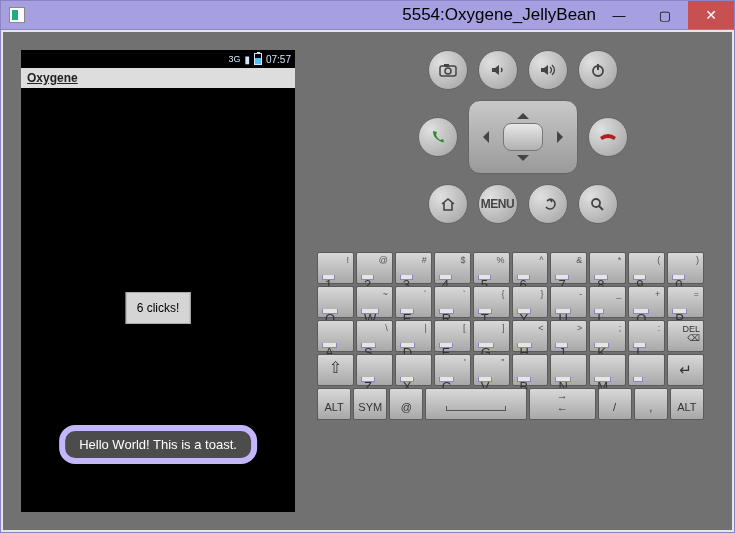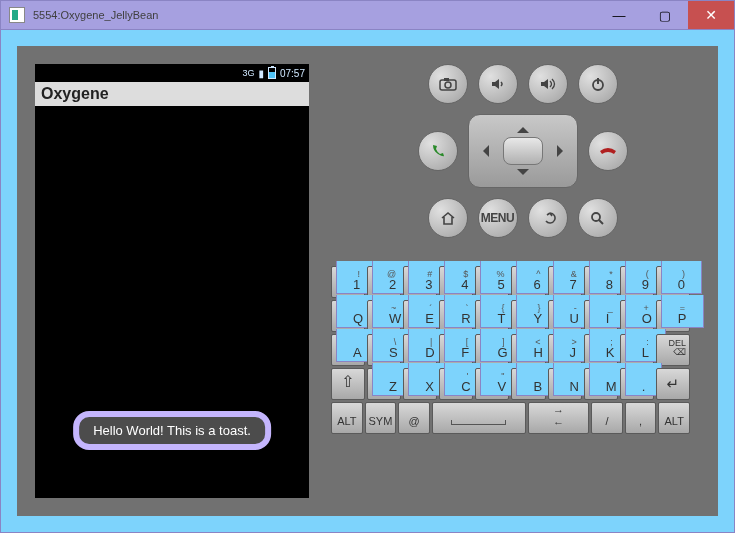--- a/index.html
+++ b/index.html
@@ -2,40 +2,40 @@
 <html><head>
 <meta charset="utf-8">
 <style>
   * { box-sizing: border-box; margin: 0; padding: 0; }
   body { font-family: "Segoe UI", Tahoma, sans-serif; background: #fff; width: 735px; height: 533px; overflow: hidden; }
   
   
   .titlebar { background: #a6a0e0; height: 30px; display: flex; align-items: center; position: relative; border: 1px solid #8a84c4; }
   .titlebar-icon { width: 16px; height: 16px; margin: 0 8px; background: #fff; border: 1px solid #888; position: relative; }
   .titlebar-icon::after { content: ""; position: absolute; left: 2px; top: 2px; width: 6px; height: 10px; background: #2a8; }
-  .titlebar-title { flex: 1; text-align: left; font-size: 11px; color: #404040; }
+  .titlebar-title { flex: 1; text-align: right; font-size: 17px; color: #000000; }
   .winbtns { display: flex; height: 100%; }
   .winbtn { width: 46px; height: 100%; display: flex; align-items: center; justify-content: center; font-size: 13px; }
   .winbtn.min { color: #000; }
   .winbtn.max { color: #000; }
   .winbtn.close { background: #c75050; color: #fff; font-size: 14px; }
 
   
-  .main { display: flex; height: calc(100% - 30px); background: #7dd3fc; border: 1px solid #8a84c4; border-top: none; padding: 16px; }
+  .main { display: flex; height: calc(100% - 30px); background: #e5e5e5; border: 1px solid #8a84c4; border-top: none; padding: 2px; }
   .left { width: 310px; background: #717171; padding: 18px; display: flex; }
   .right { flex: 1; background: #717171; display: flex; flex-direction: column; align-items: center; padding-top: 18px; }
 
   
   .phone { background: #000; width: 100%; height: 100%; display: flex; flex-direction: column; position: relative; }
   .statusbar { height: 18px; background: #000; display: flex; justify-content: flex-end; align-items: center; padding: 0 4px; gap: 4px; color: #d0e8ff; font-size: 10px; }
   .statusbar .sig { font-size: 9px; }
   .statusbar .batt { width: 8px; height: 12px; border: 1px solid #d0e8ff; position: relative; }
   .statusbar .batt::before { content:""; position: absolute; top:-2px; left:2px; width:3px; height:2px; background:#d0e8ff; }
   .statusbar .batt::after { content:""; position: absolute; bottom:0; left:0; right:0; height:60%; background:#4fc3f7; }
-  .appbar { background: #ddd; color: #222; font-size: 16px; padding: 3px 6px; font-weight: bold; }
+  .appbar { background: #ddd; color: #222; font-size: 12px; padding: 3px 6px; font-weight: bold; text-decoration: underline; }
   .screen-body { flex:1; position: relative; }
   .click-btn { position: absolute; left: 50%; top: 52%; transform: translate(-50%,-50%); background: #d5d5d5; color: #000; font-size: 12px; padding: 8px 10px; border: 1px solid #aaa; }
   .toast { position: absolute; bottom: 48px; left: 50%; transform: translateX(-50%); background: rgba(80,80,80,0.95); border: 6px solid #c4b5fd; border-radius: 16px; color: #fff; font-size: 13px; padding: 6px 14px; white-space: nowrap; }
 
   
   .hw-rows { display: flex; flex-direction: column; gap: 10px; align-items: center; }
   .hw-row { display: flex; gap: 10px; align-items: center; justify-content: center; }
   .circle { width: 40px; height: 40px; border-radius: 50%; background: radial-gradient(circle at 30% 30%, #e0e0e0, #a0a0a0); border: 1px solid #666; display: flex; align-items: center; justify-content: center; color: #444; font-size: 13px; cursor: pointer; }
   .circle.green svg path { fill: #2a8a2a; }
   .circle.red svg path { fill: #b02020; }
@@ -83,20 +83,21 @@
   <div class="left">
     <div class="phone">
       <div class="statusbar">
         <span class="sig">3G</span>
         <span>▮</span>
         <span class="batt"></span>
         <span>07:57</span>
       </div>
       <div class="appbar">Oxygene</div>
       <div class="screen-body">
+        <div class="click-btn">6 clicks!</div>
         <div class="toast">Hello World! This is a toast.</div>
       </div>
     </div>
   </div>
 
   <div class="right">
     <div class="hw-rows">
       <div class="hw-row">
         <div class="circle">
             <svg width="18" height="14">

